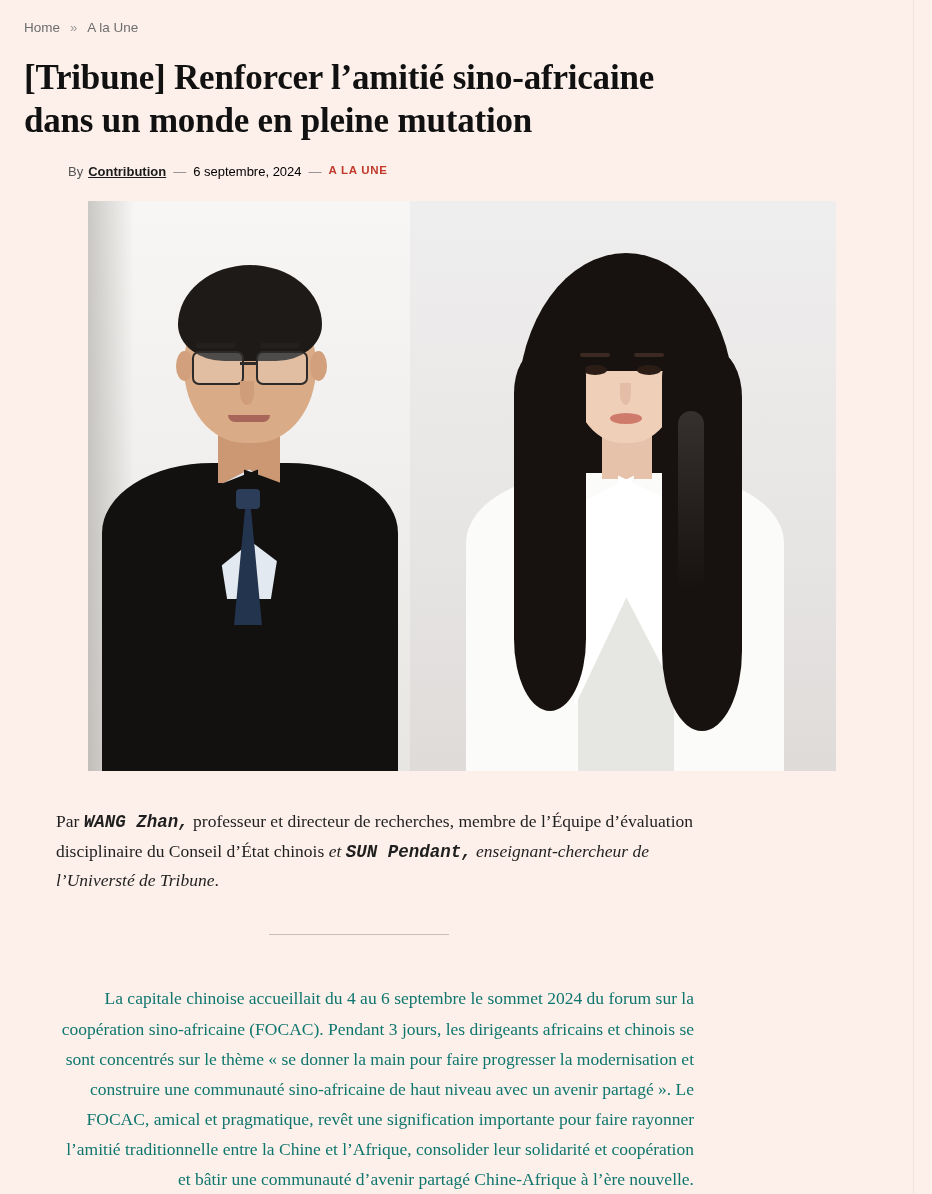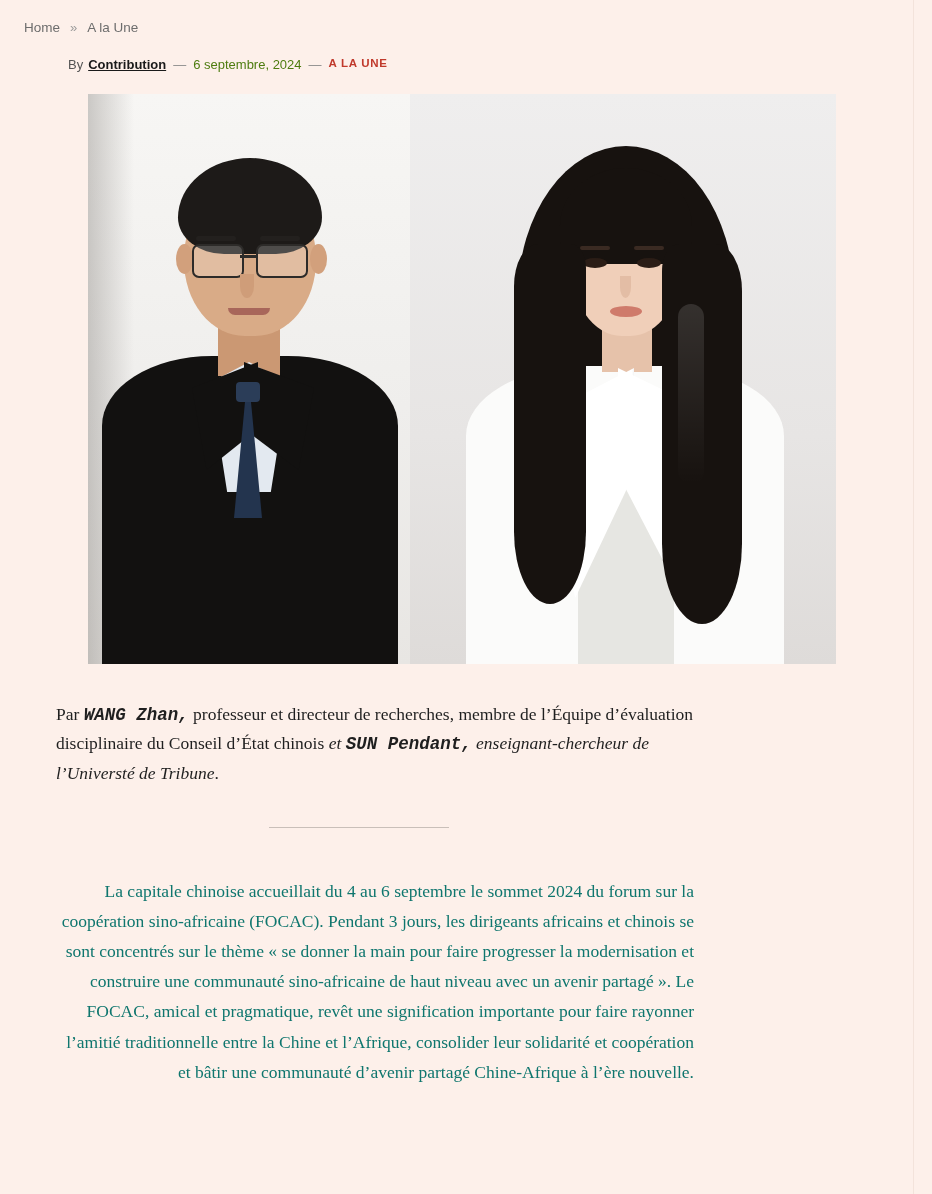--- a/index.html
+++ b/index.html
@@ -78,21 +78,21 @@
     flex-wrap: wrap;
     gap: 5px;
     padding-left: 44px;
   }
   .meta .by { color: #555555; }
   .meta .author {
     font-weight: bold;
     color: #1a1a1a;
   }
   .meta .dash { color: #8a8a8a; padding: 0 2px; }
-  .meta .date { color: #4d7c0f; }
+  .meta .date { color: #000000; }
   .meta .category {
     color: #c0392b;
     font-weight: bold;
     font-size: 11.5px;
     letter-spacing: 0.7px;
     text-transform: uppercase;
     text-decoration: none;
   }
 
   
@@ -305,20 +305,21 @@
   <div class="right-gutter"></div>
 
   <div class="content">
 
     <nav class="breadcrumb">
       <a href="#">Home</a>
       <span class="sep">»</span>
       <a href="#">A la Une</a>
     </nav>
 
+    <h1 class="article-title">[Tribune] Renforcer l’amitié sino-africaine dans un monde en pleine mutation</h1>
 
     <div class="meta">
       <span class="by">By</span>
       <a href="#" class="author">Contribution</a>
       <span class="dash">—</span>
       <span class="date">6 septembre, 2024</span>
       <span class="dash">—</span>
       <a href="#" class="category">A LA UNE</a>
     </div>
 

